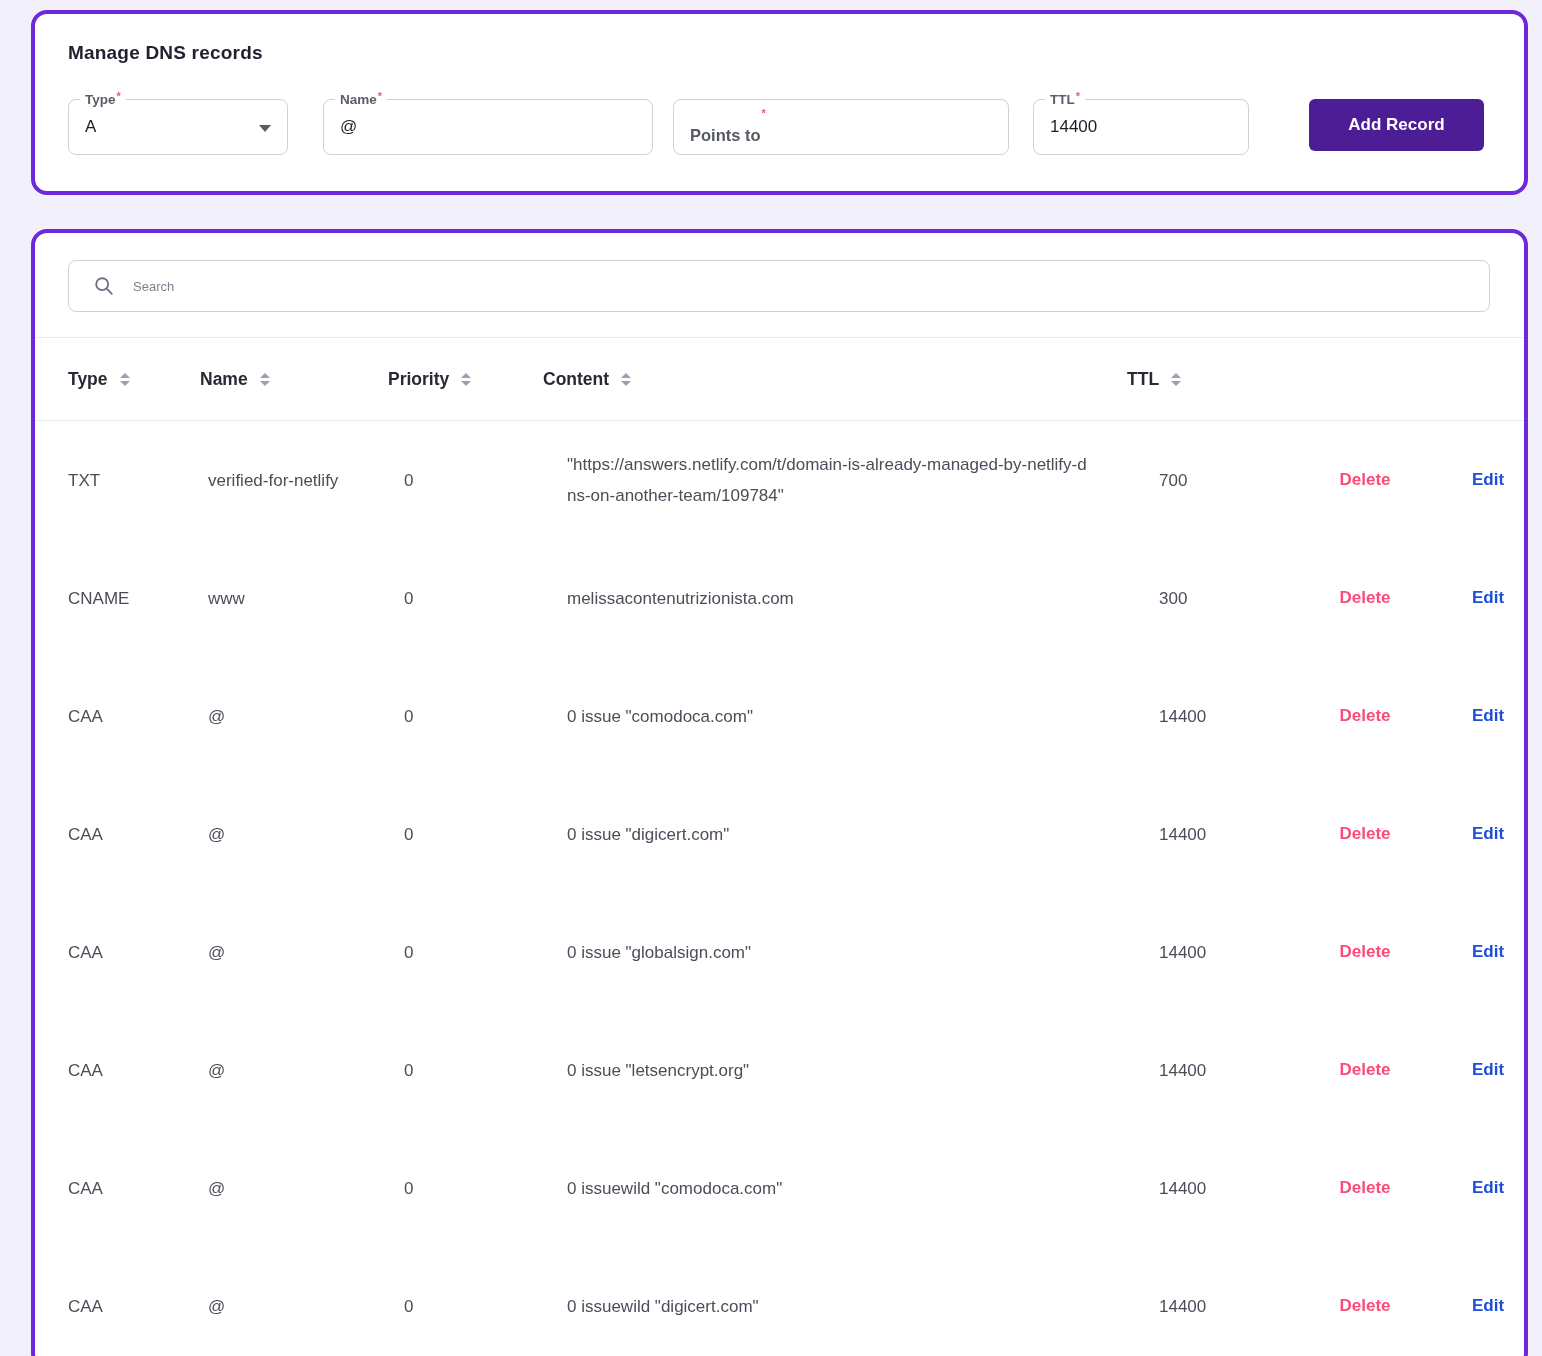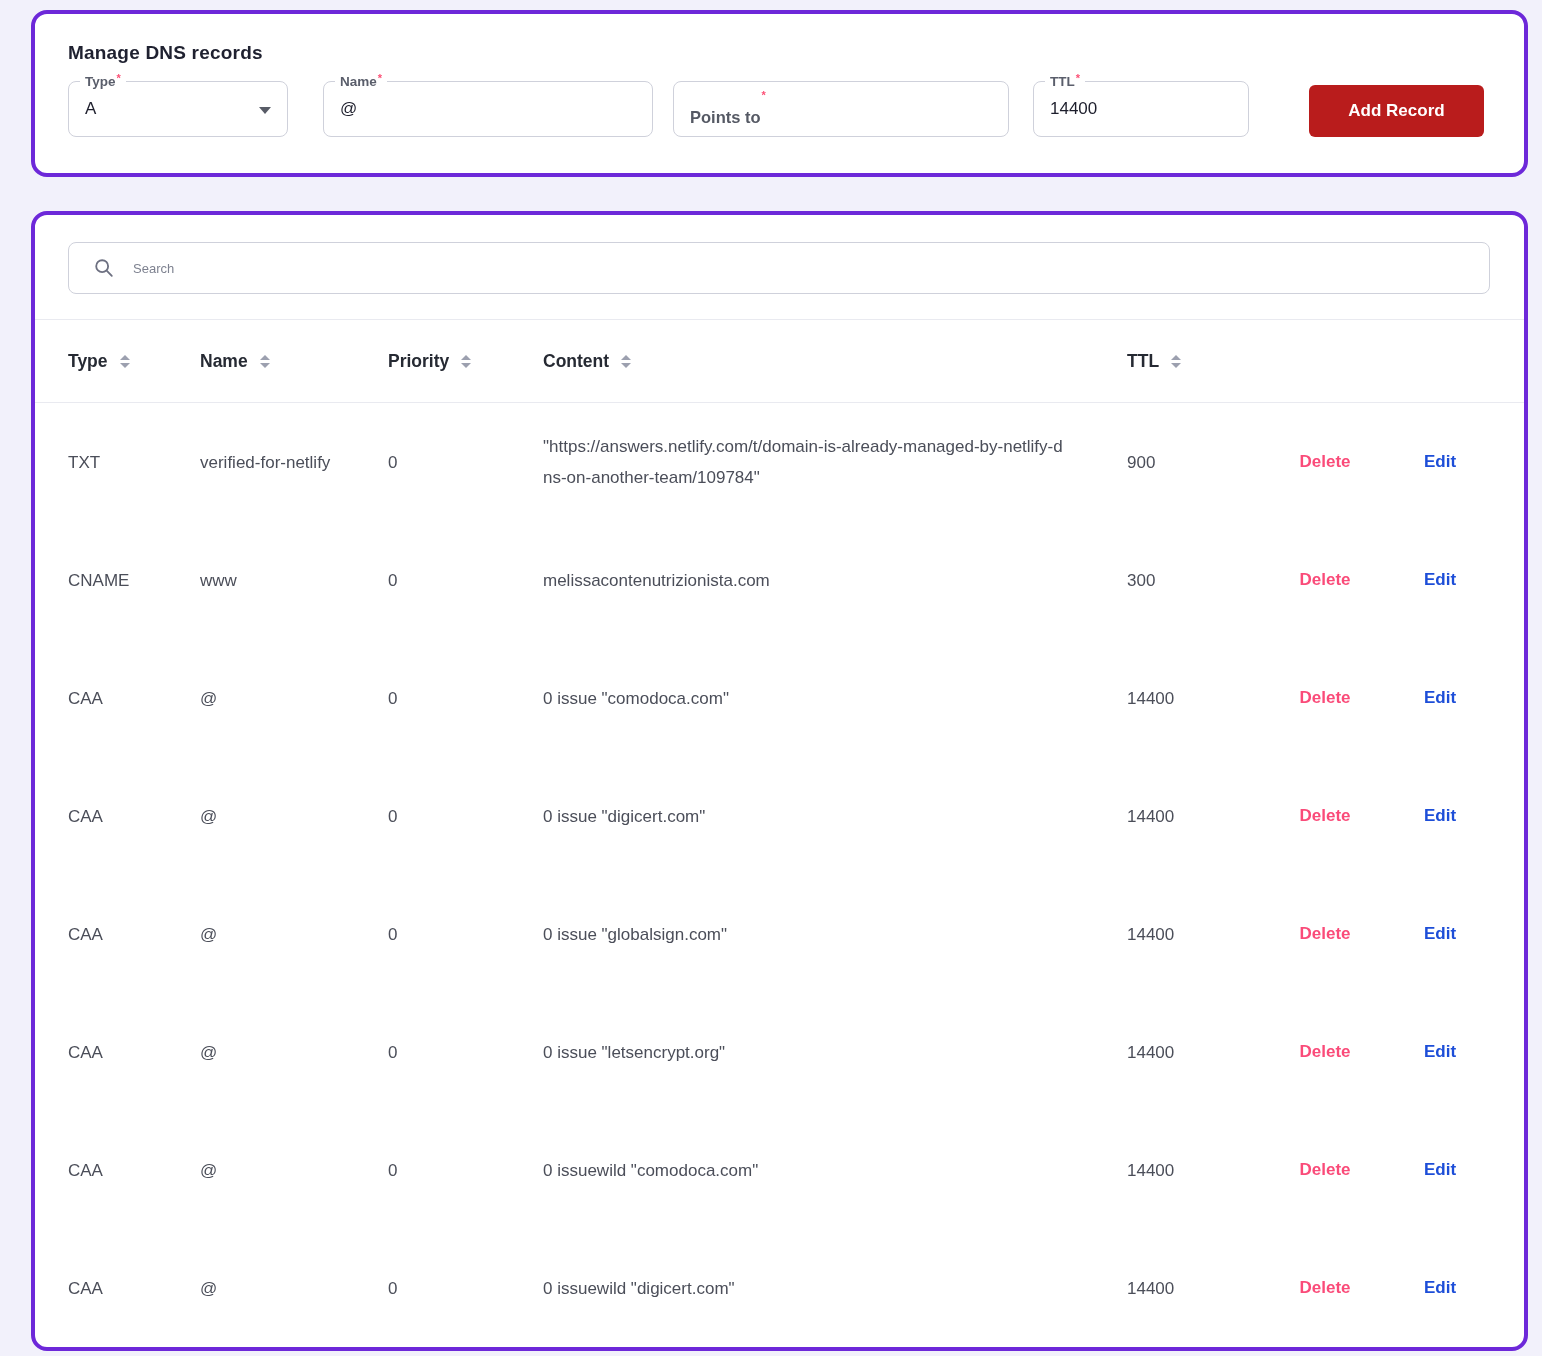--- a/index.html
+++ b/index.html
@@ -13,21 +13,21 @@
     background: #FFFFFF;
     border: 4px solid #6d28d9;
     border-radius: 16px;
     margin-left: 31px;
     width: 1497px;
   }
   
   .manage-card { margin-top: 10px; padding: 28px 33px 36px 33px; }
   .card-title { font-size: 19px; font-weight: 700; color: #1F2130; letter-spacing: .2px; }
   .card-desc { margin-top: 16px; font-size: 16.5px; color: #6F7380; }
-  .form-row { margin-top: 17px; display: flex; align-items: flex-end; }
+  .form-row { margin-top: 35px; display: flex; align-items: flex-start; }
   .field {
     position: relative;
     height: 56px;
     border: 1px solid #CFD1DB;
     border-radius: 8px;
     background: #fff;
   }
   .field .float-label {
     position: absolute; top: -9px; left: 11px;
     background: #fff; padding: 0 5px;
@@ -54,21 +54,21 @@
     border-left: 6px solid transparent; border-right: 6px solid transparent;
     border-top: 7px solid #585C67;
   }
   .f-type { width: 220px; }
   .f-name { width: 330px; margin-left: 35px; }
   .f-points { width: 336px; margin-left: 20px; }
   .f-ttl { width: 216px; margin-left: 24px; }
   .add-btn {
     margin-left: auto; margin-right: 7px;
     height: 52px; width: 175px;
-    background: #b91c1c; color: #fff;
+    background: #4c1d95; color: #fff;
     border: 0; border-radius: 6px;
     font-size: 17px; font-weight: 700;
     font-family: "Liberation Sans", "DejaVu Sans", sans-serif;
     cursor: pointer;
   }
   
   .table-card { margin-top: 34px; padding: 0; min-height: 1100px; }
   .search-wrap { padding: 27px 34px 25px 33px; }
   .search-box {
     display: flex; align-items: center;
@@ -101,21 +101,21 @@
   .tri-up {
     width: 0; height: 0;
     border-left: 5px solid transparent; border-right: 5px solid transparent;
     border-bottom: 5px solid #9CA0AF;
   }
   .tri-down {
     width: 0; height: 0;
     border-left: 5px solid transparent; border-right: 5px solid transparent;
     border-top: 5px solid #9CA0AF;
   }
-  .t-row { height: 118px; }
+  .t-row { height: 118px; gap: 8px; }
   .td { font-size: 17px; color: #4B4E59; line-height: 31px; }
   .td .wrap-name { display: inline-block; max-width: 132px; word-break: break-all; }
   .td .wrap-content { display: inline-block; max-width: 524px; word-break: break-all; }
   .action { text-align: center; }
   .link-btn {
     border: 0; background: transparent; cursor: pointer;
     font-size: 17px; font-weight: 700;
     font-family: "Liberation Sans", "DejaVu Sans", sans-serif;
   }
   .delete-btn { color: #FA4B79; text-align: center; }
@@ -204,21 +204,21 @@
       </div>
     <div></div>
       <div></div>
   </div>
 
   <div class="t-grid t-row">
     <div class="td">TXT</div>
     <div class="td"><span class="wrap-name">verified-for-netlify</span></div>
     <div class="td">0</div>
     <div class="td"><span class="wrap-content">"https://answers.netlify.com/t/domain-is-already-managed-by-netlify-dns-on-another-team/109784"</span></div>
-    <div class="td">900</div>
+    <div class="td">700</div>
     <div class="action"><button class="link-btn delete-btn">Delete</button></div>
     <div class="action"><button class="link-btn edit-btn">Edit</button></div>
   </div>
 
   <div class="t-grid t-row">
     <div class="td">CNAME</div>
     <div class="td"><span class="wrap-name">www</span></div>
     <div class="td">0</div>
     <div class="td"><span class="wrap-content">melissacontenutrizionista.com</span></div>
     <div class="td">300</div>

